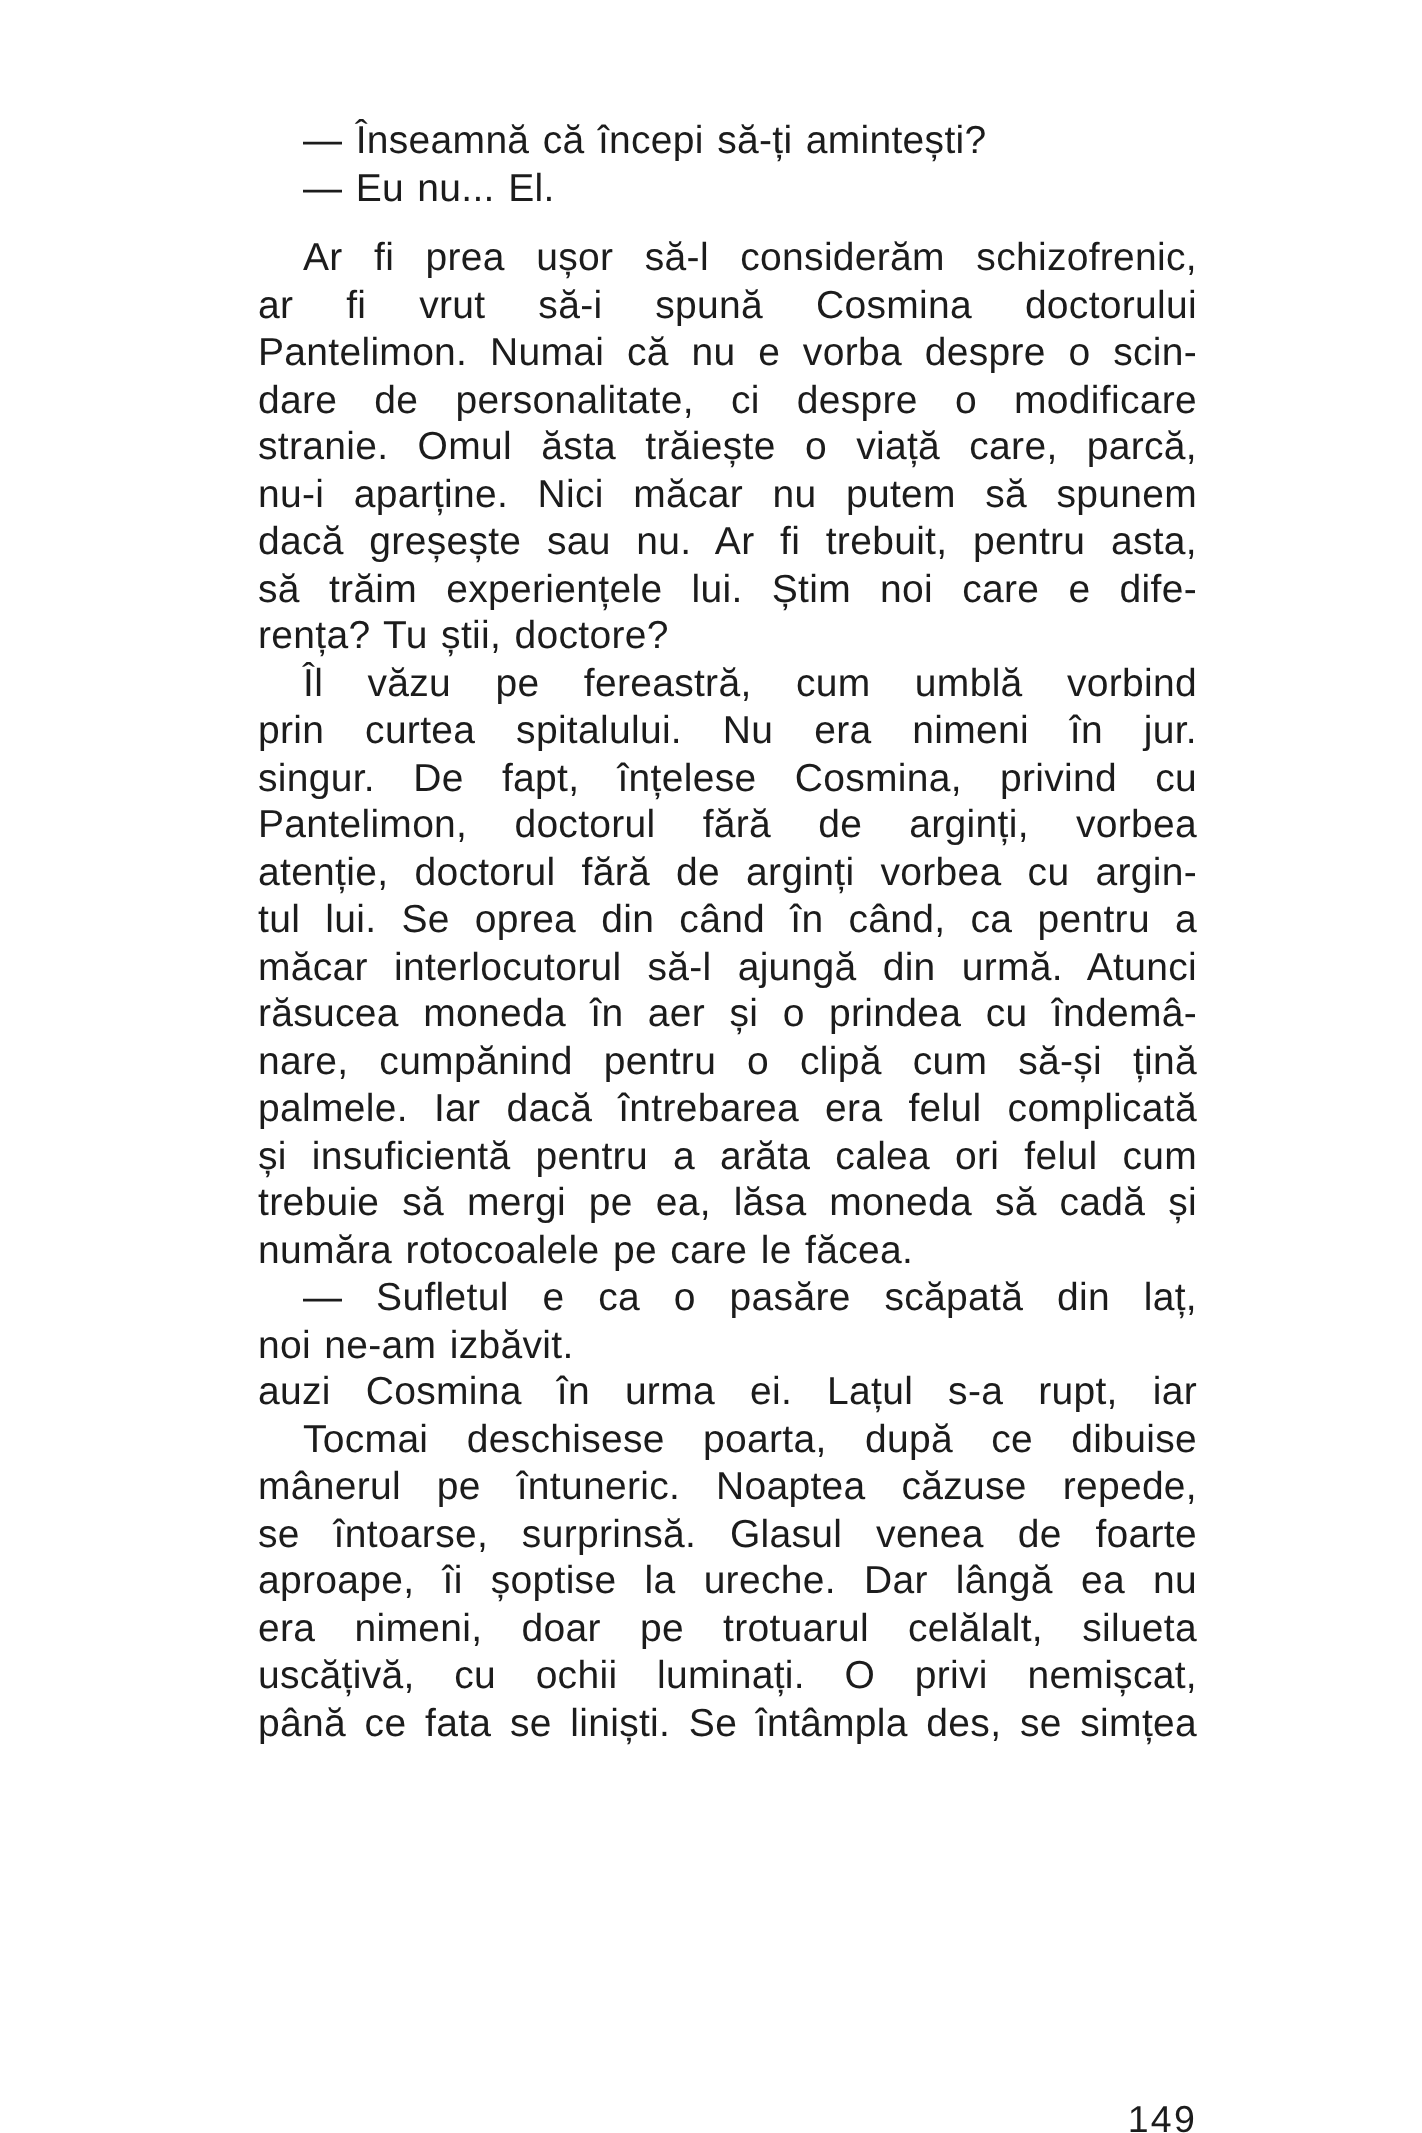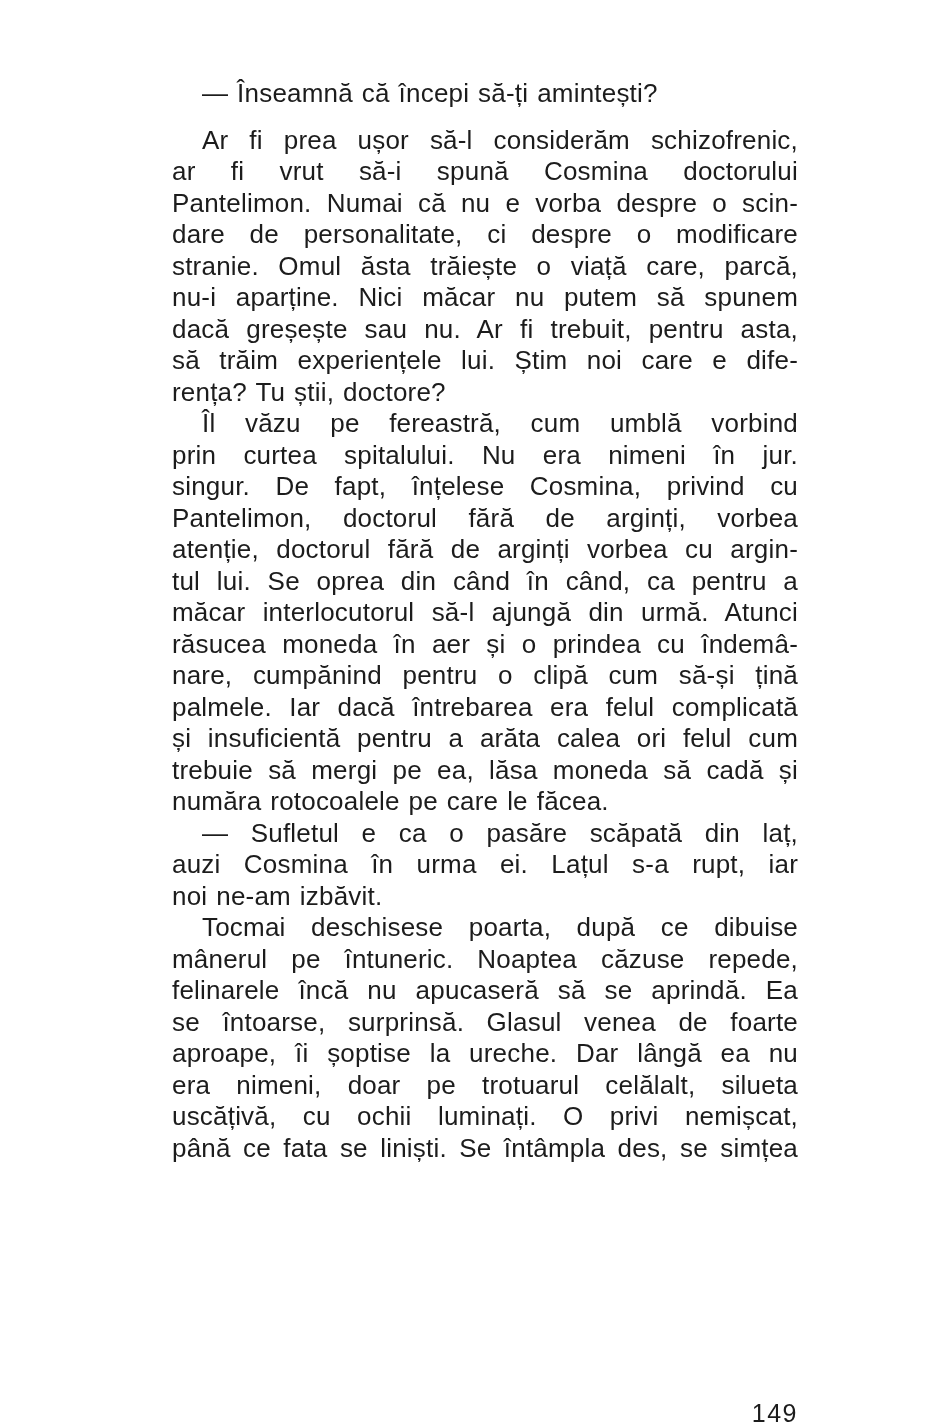--- a/index.html
+++ b/index.html
@@ -57,20 +57,23 @@
   }
 </style>
 </head>
 <body>
 
 <div class="page">
   <div class="text-column" id="text-column">
       <div class="para">
         <div class="line first">— Înseamnă că începi să-ți amintești?</div>
       </div>
+      <div class="para">
+        <div class="line first">— Eu nu... El.</div>
+      </div>
       <div class="para gap">
         <div class="line just first">Ar fi prea ușor să-l considerăm schizofrenic,</div>
         <div class="line just">ar fi vrut să-i spună Cosmina doctorului</div>
         <div class="line just">Pantelimon. Numai că nu e vorba despre o scin-</div>
         <div class="line just">dare de personalitate, ci despre o modificare</div>
         <div class="line just">stranie. Omul ăsta trăiește o viață care, parcă,</div>
         <div class="line just">nu-i aparține. Nici măcar nu putem să spunem</div>
         <div class="line just">dacă greșește sau nu. Ar fi trebuit, pentru asta,</div>
         <div class="line just">să trăim experiențele lui. Știm noi care e dife-</div>
         <div class="line">rența? Tu știi, doctore?</div>
@@ -85,27 +88,26 @@
         <div class="line just">măcar interlocutorul să-l ajungă din urmă. Atunci</div>
         <div class="line just">răsucea moneda în aer și o prindea cu îndemâ-</div>
         <div class="line just">nare, cumpănind pentru o clipă cum să-și țină</div>
         <div class="line just">palmele. Iar dacă întrebarea era felul complicată</div>
         <div class="line just">și insuficientă pentru a arăta calea ori felul cum</div>
         <div class="line just">trebuie să mergi pe ea, lăsa moneda să cadă și</div>
         <div class="line">număra rotocoalele pe care le făcea.</div>
       </div>
       <div class="para">
         <div class="line just first">— Sufletul e ca o pasăre scăpată din laț,</div>
+        <div class="line">noi ne-am izbăvit.</div>
         <div class="line just">auzi Cosmina în urma ei. Lațul s-a rupt, iar</div>
-        <div class="line">noi ne-am izbăvit.</div>
       </div>
       <div class="para">
         <div class="line just first">Tocmai deschisese poarta, după ce dibuise</div>
         <div class="line just">mânerul pe întuneric. Noaptea căzuse repede,</div>
-        <div class="line just">felinarele încă nu apucaseră să se aprindă. Ea</div>
         <div class="line just">se întoarse, surprinsă. Glasul venea de foarte</div>
         <div class="line just">aproape, îi șoptise la ureche. Dar lângă ea nu</div>
         <div class="line just">era nimeni, doar pe trotuarul celălalt, silueta</div>
         <div class="line just">uscățivă, cu ochii luminați. O privi nemișcat,</div>
         <div class="line just">până ce fata se liniști. Se întâmpla des, se simțea</div>
       </div>
     </div>
   <div class="page-number">149</div>
 </div>
 

